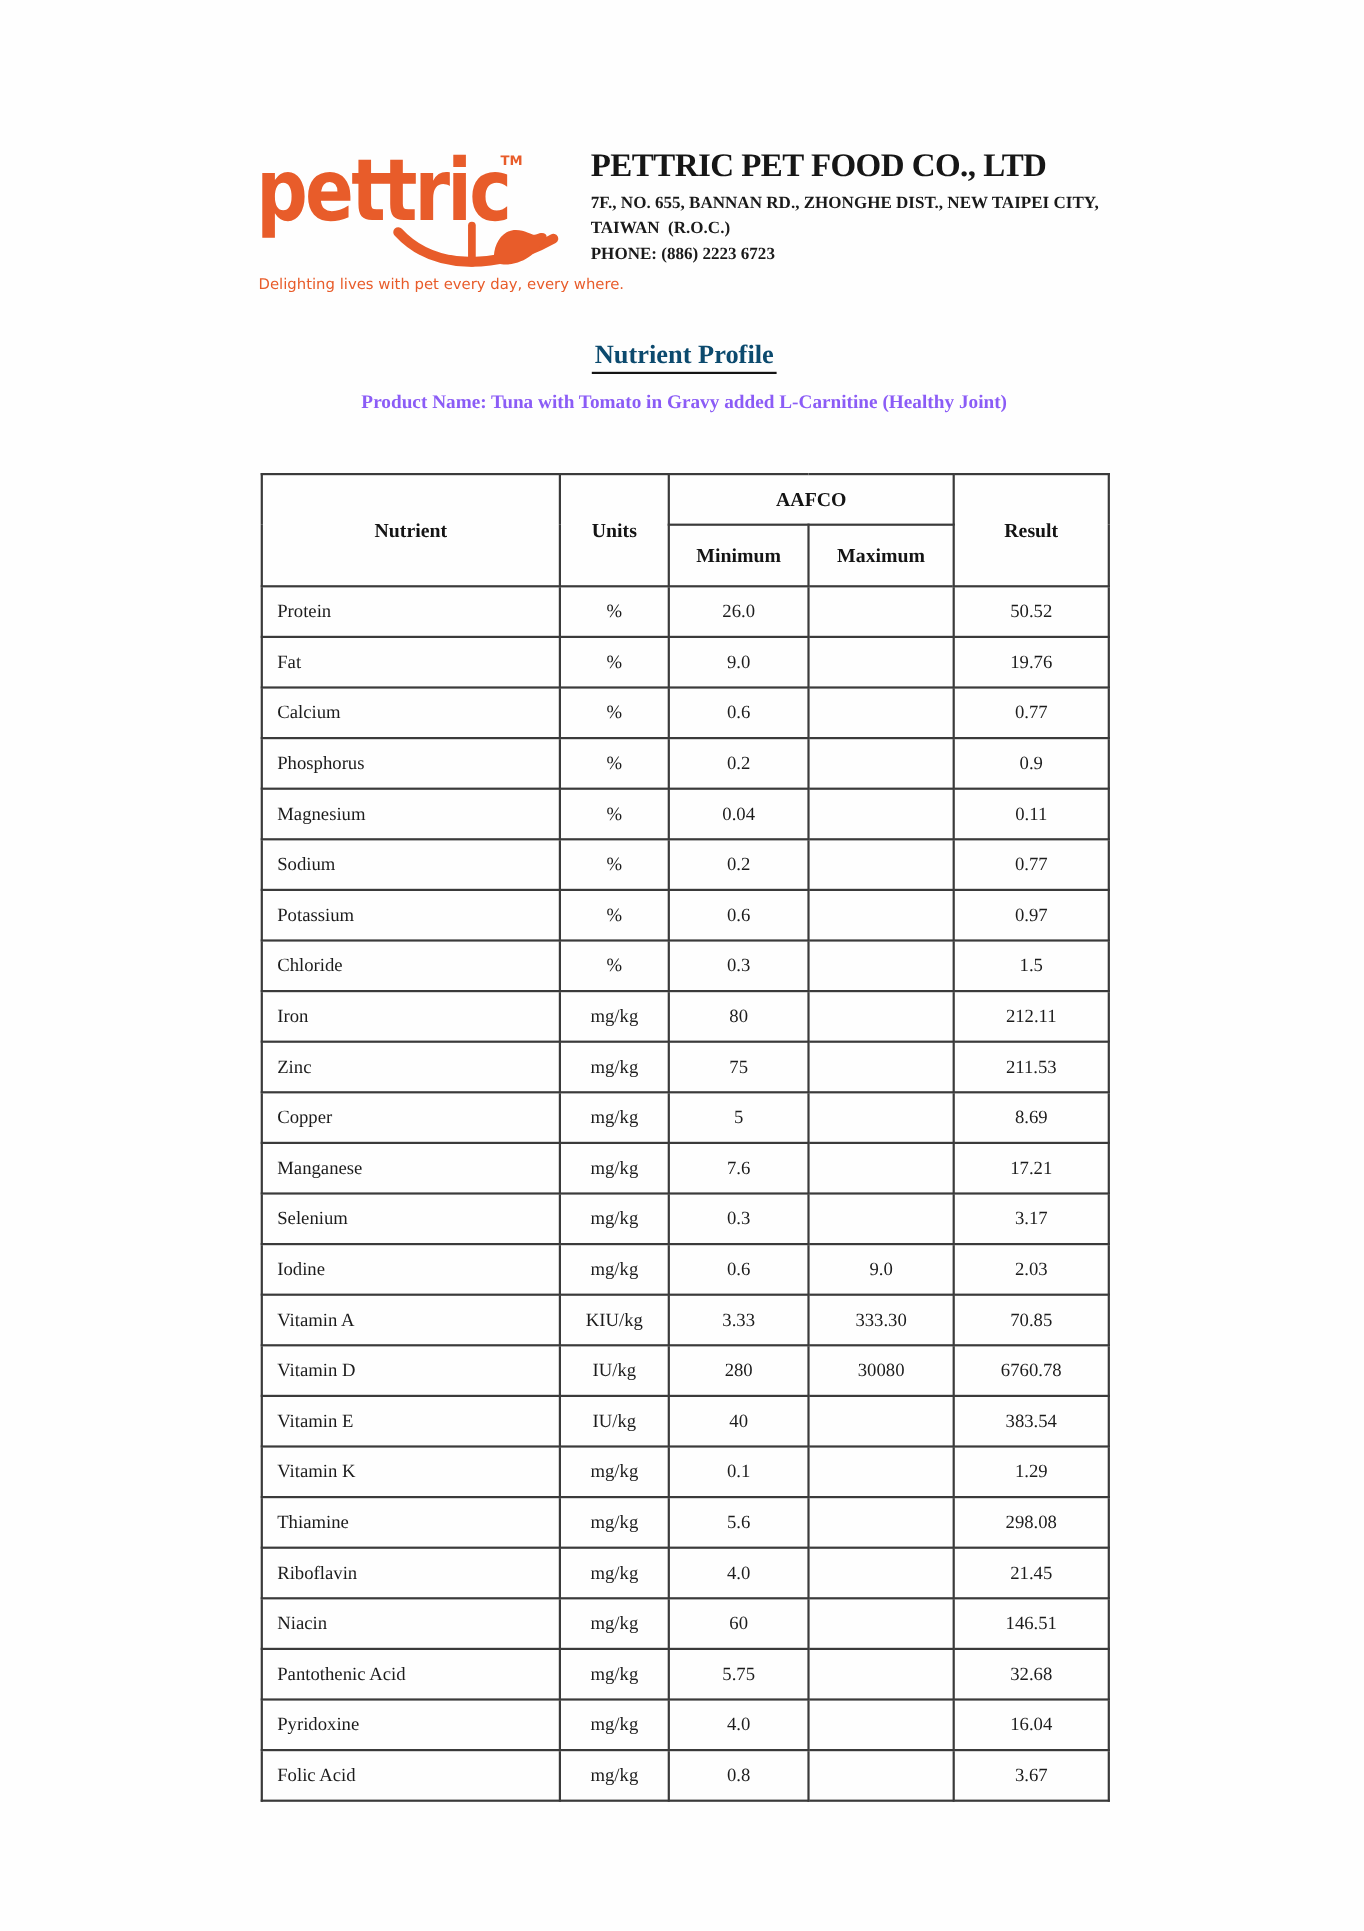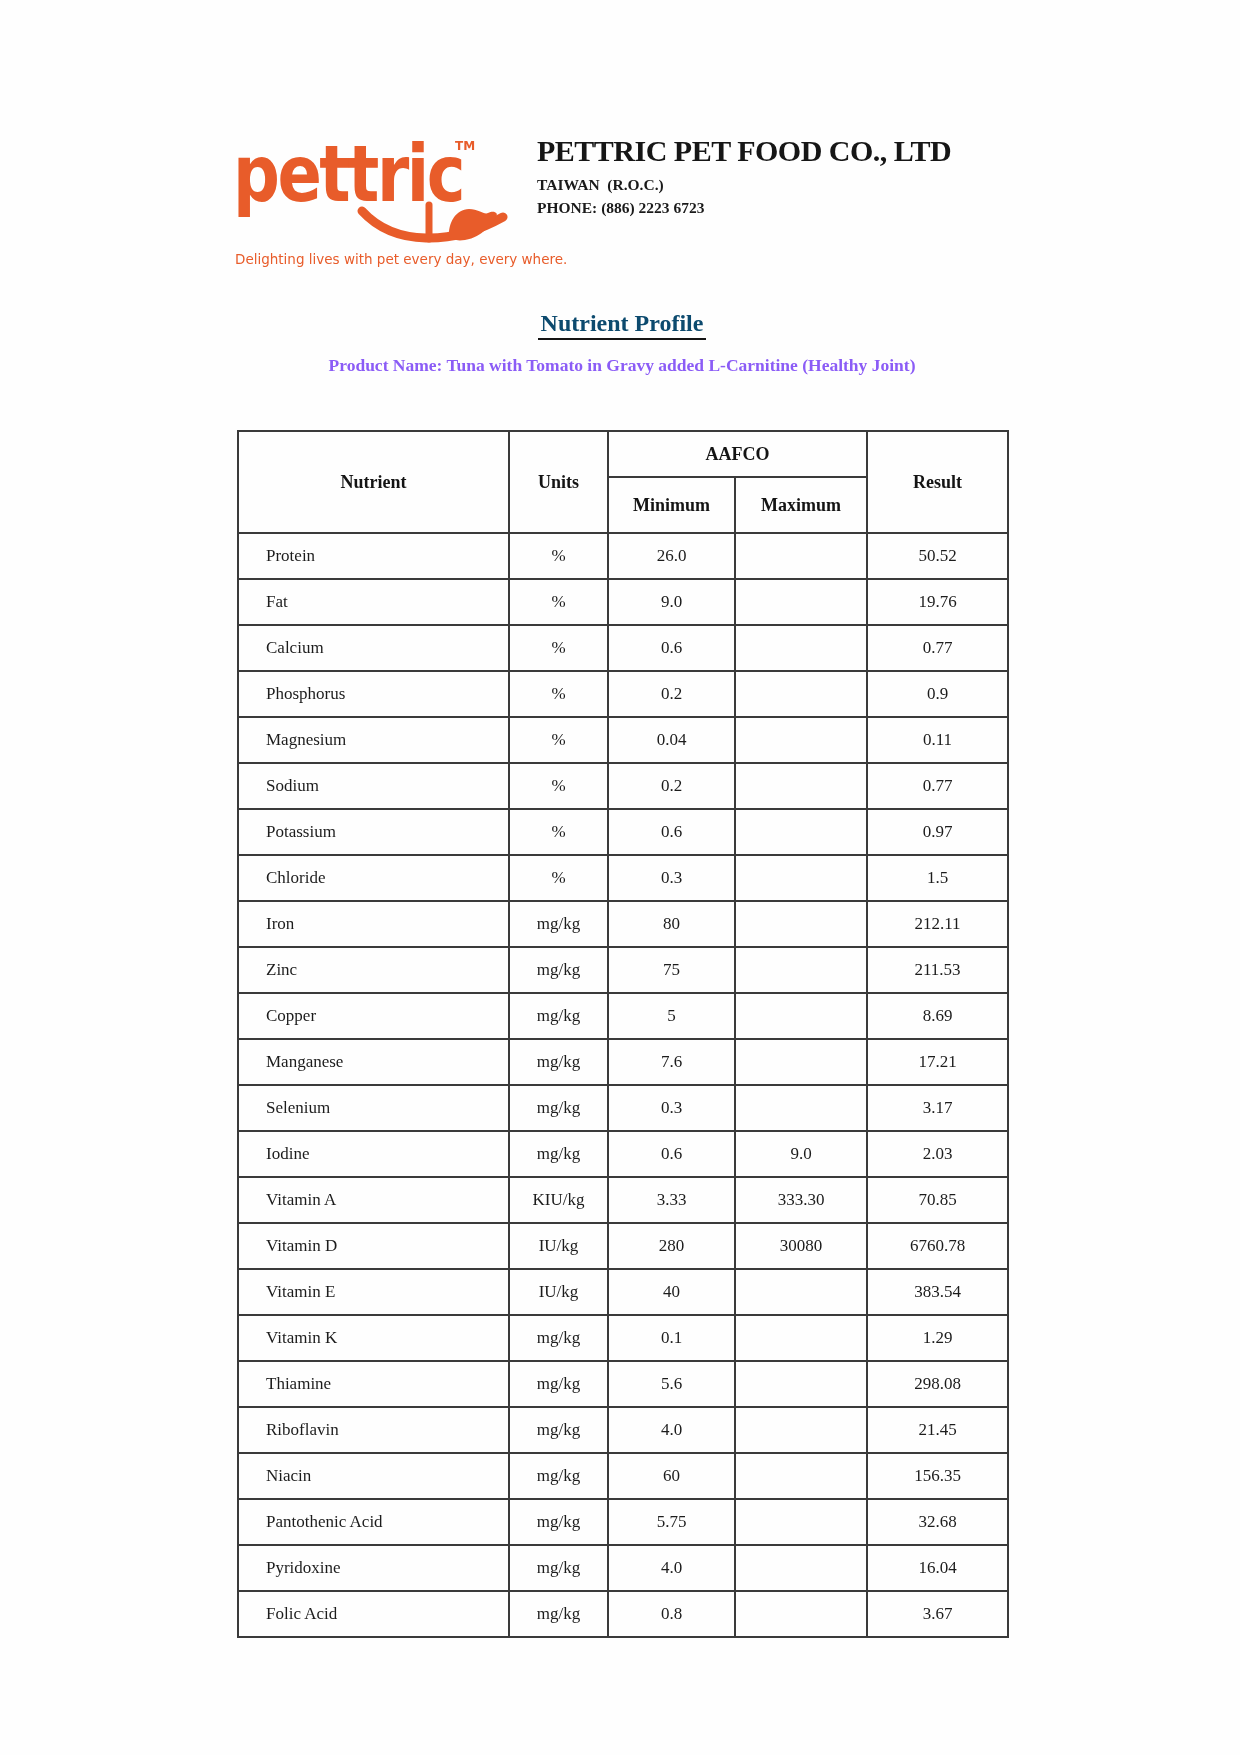--- a/index.html
+++ b/index.html
@@ -68,40 +68,41 @@
   }
   .nutrient-table thead th{
     font-size:18px;font-weight:700;text-align:center;color:#141414;
   }
   .nutrient-table thead tr.hr1 th{height:42px;}
   .nutrient-table thead tr.hr2 th{height:52px;margin-top:34px;}
   .nutrient-table tbody tr{height:46px;}
   .nutrient-table tbody td{
     font-size:17px;text-align:center;color:#1c1c1c;
   }
-  .nutrient-table tbody td.c-nutrient{text-align:left;padding-left:27px;}
+  .nutrient-table tbody td.c-nutrient{text-align:left;padding-left:13px;}
 </style>
 </head>
 <body>
 
 <div class="page">
 
   <div class="logo-block">
     <div class="brand">pettric</div>
     <div class="tm">TM</div>
     <svg class="swoosh" viewBox="0 0 152 50" fill="none" xmlns="http://www.w3.org/2000/svg">
       <path d="M5 12 C 38 48, 96 46, 146 18" stroke="#E85C2A" stroke-width="9" stroke-linecap="round" fill="none"></path>
       <line x1="72" y1="6" x2="72" y2="40" stroke="#E85C2A" stroke-width="7" stroke-linecap="round"></line>
       <path d="M92 38 C 91 24, 99 10, 112 10 C 122 10, 127 16, 131 14 C 137 11, 142 14, 139 18 C 135 24, 126 38, 108 41 C 101 42, 94 41, 92 38 Z" fill="#E85C2A"></path>
     </svg>
     <div class="tagline">Delighting lives with pet every day, every where.</div>
   </div>
 
   <div class="company-block">
     <h1 class="company-name">PETTRIC PET FOOD CO., LTD</h1>
+    <div class="company-line">7F., NO. 655, BANNAN RD., ZHONGHE DIST., NEW TAIPEI CITY,</div>
     <div class="company-line">TAIWAN  (R.O.C.)</div>
     <div class="company-line">PHONE: (886) 2223 6723</div>
   </div>
 
   <div class="doc-title-wrap">
     <span class="doc-title">Nutrient Profile</span>
   </div>
   <div class="product-line">Product Name: Tuna with Tomato in Gravy added L-Carnitine (Healthy Joint)</div>
 
   <table class="nutrient-table">
@@ -263,21 +264,21 @@
           <td>mg/kg</td>
           <td>4.0</td>
           <td></td>
           <td>21.45</td>
         </tr>
         <tr>
           <td class="c-nutrient">Niacin</td>
           <td>mg/kg</td>
           <td>60</td>
           <td></td>
-          <td>156.35</td>
+          <td>146.51</td>
         </tr>
         <tr>
           <td class="c-nutrient">Pantothenic Acid</td>
           <td>mg/kg</td>
           <td>5.75</td>
           <td></td>
           <td>32.68</td>
         </tr>
         <tr>
           <td class="c-nutrient">Pyridoxine</td>

